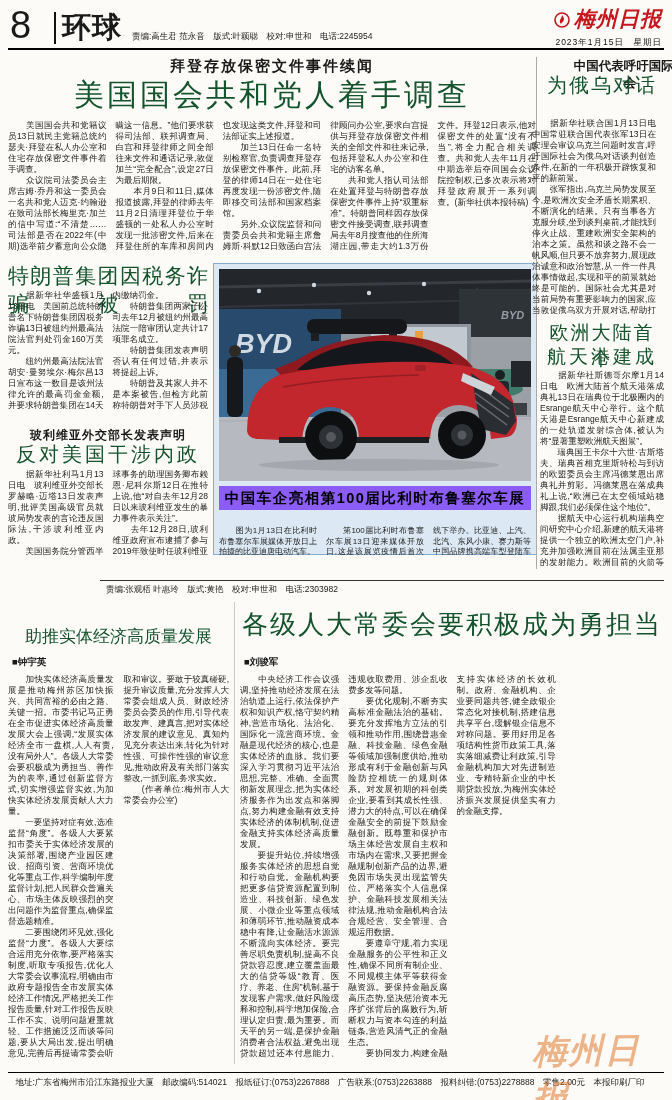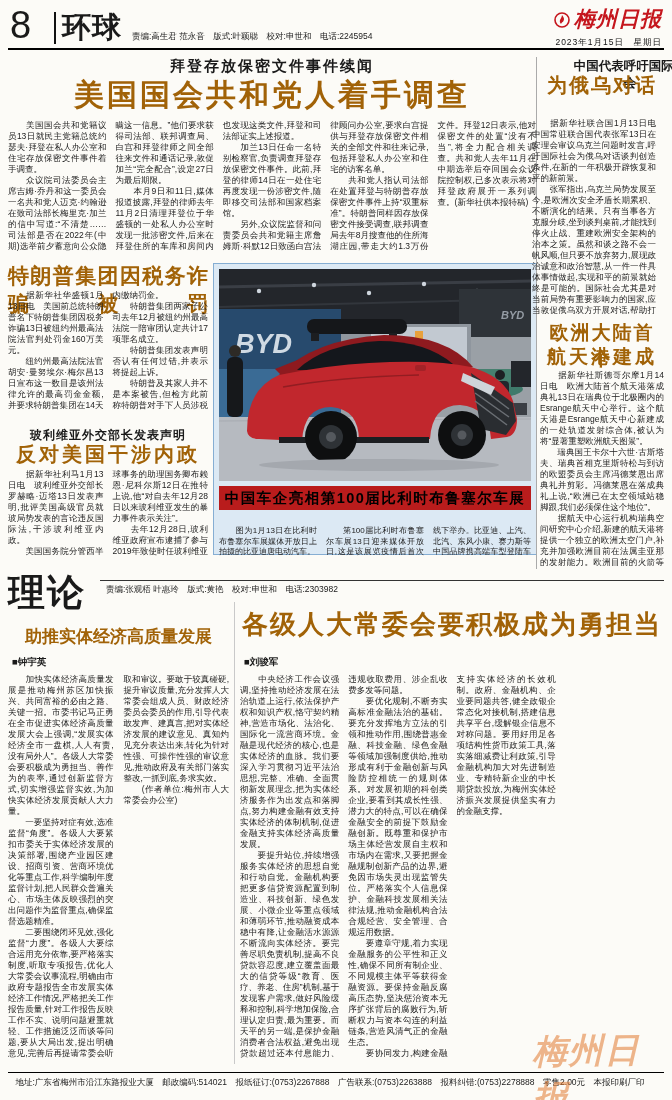--- a/index.html
+++ b/index.html
@@ -2,21 +2,21 @@
 <html><head>
 <meta charset="utf-8">
 <style>
   html,body{margin:0;padding:0;}
   body{width:672px;height:1100px;background:#e8e6e0;font-family:"Liberation Sans",sans-serif;}
   #page{position:relative;width:672px;height:1100px;background:#fcfbf7;overflow:hidden;color:#1a1a1a;}
   .abs{position:absolute;box-sizing:border-box;}
   .serif{font-family:"Liberation Serif",serif;}
   .body-text{font-size:8.5px;line-height:11px;text-align:justify;white-space:pre-wrap;overflow:hidden;color:#222;column-fill:auto;}
   .kicker{font-weight:700;text-align:center;}
-  .headline{font-weight:700;text-align:center;color:#a16207;}
+  .headline{font-weight:400;text-align:center;color:#14532d;}
 
   
   #page-num{left:10px;top:4px;font-size:38px;font-weight:400;}
   #head-vbar{left:54px;top:12px;width:2px;height:32px;background:#111;}
   #section-name{left:62px;top:8px;font-size:29px;font-weight:900;letter-spacing:1px;}
   #head-credits{left:132px;top:31px;font-size:8.5px;color:#222;}
   #masthead{right:10px;top:5px;width:120px;text-align:right;}
   #masthead .logo{color:#c5161d;font-size:21px;font-weight:900;font-style:italic;letter-spacing:1px;}
   #masthead .date{font-size:8.5px;color:#111;margin-top:4px;letter-spacing:1px;}
   #head-rule{top:48px;left:8px;width:656px;height:2px;background:#000;}
@@ -31,21 +31,21 @@
   #trump-body{top:290px;left:8px;width:200px;height:130px;column-count:2;column-gap:9px;}
 
   
   #bolivia-kicker{top:427px;left:8px;width:200px;font-size:12px;letter-spacing:1px;}
   #bolivia-headline{top:441px;left:8px;width:200px;font-size:20px;letter-spacing:3px;}
   #bolivia-body{top:469px;left:8px;width:200px;height:92px;column-count:2;column-gap:9px;}
 
   
   #photo-block{left:213px;top:263px;width:324px;height:292px;border:1px solid #86aed3;background:#dce9f4;padding:5px;}
   #car-photo{width:312px;height:212px;display:block;background:#9aa0a6;}
-  #photo-title-bar{width:312px;height:24px;margin-top:5px;background:#b91c1c;text-align:center;font-size:14.5px;font-weight:900;line-height:24px;letter-spacing:1.5px;color:#000;}
+  #photo-title-bar{width:312px;height:24px;margin-top:5px;background:#8b5cf6;text-align:center;font-size:14.5px;font-weight:900;line-height:24px;letter-spacing:1.5px;color:#000;}
   #photo-caption{width:312px;height:36px;margin-top:16px;font-size:8px;line-height:10.5px;column-count:3;column-gap:9px;text-align:justify;overflow:hidden;color:#222;column-fill:auto;}
 
   
   #col-divider{left:536px;top:57px;width:1px;height:512px;background:#aaa;}
   #un-kicker{top:58px;left:568px;width:124px;font-size:12.5px;}
   #un-h1{top:72px;left:540px;width:124px;font-size:20px;letter-spacing:2px;}
   #un-h2{top:96px;left:540px;width:124px;font-size:20px;letter-spacing:1px;}
   #un-body{top:118px;left:509px;width:124px;height:196px;margin-left:23px;}
   #sp-h1{top:320px;left:540px;width:124px;font-size:19px;letter-spacing:2px;}
   #sp-h2{top:344px;left:540px;width:124px;font-size:19px;letter-spacing:3px;}
@@ -185,21 +185,20 @@
   <div class="abs serif headline" id="un-h1">为俄乌对话</div>
   <div class="abs body-text" id="un-body">　　据新华社联合国1月13日电　中国常驻联合国代表张军13日在安理会审议乌克兰问题时发言,呼吁国际社会为俄乌对话谈判创造条件,在新的一年积极开辟恢复和平的新前景。
 　　张军指出,乌克兰局势发展至今,是欧洲次安全矛盾长期累积、不断演化的结果。只有当事各方克服分歧,坐到谈判桌前,才能找到停火止战、重建欧洲安全架构的治本之策。虽然和谈之路不会一帆风顺,但只要不放弃努力,展现政治诚意和政治智慧,从一件一件具体事情做起,实现和平的前景就始终是可能的。国际社会尤其是对当前局势有重要影响力的国家,应当敦促俄乌双方开展对话,帮助打开政治解决危机的大门。无论是升级制裁,还是输送武器,都将使局势更加复杂,甚至可能刺激更大规模冲突,加剧冲突扩大化、长期化,必须全力避免。</div>
   <div class="abs serif headline" id="sp-h1">欧洲大陆首个</div>
   <div class="abs serif headline" id="sp-h2">航天港建成</div>
   <div class="abs body-text" id="sp-body">　　据新华社斯德哥尔摩1月14日电　欧洲大陆首个航天港落成典礼13日在瑞典位于北极圈内的Esrange航天中心举行。这个航天港是Esrange航天中心新建成的一处轨道发射综合体,被认为将“显著重塑欧洲航天图景”。
 　　瑞典国王卡尔十六世·古斯塔夫、瑞典首相克里斯特松与到访的欧盟委员会主席冯德莱恩出席典礼并剪彩。冯德莱恩在落成典礼上说,“欧洲已在太空领域站稳脚跟,我们必须保住这个地位”。
 　　据航天中心运行机构瑞典空间研究中心介绍,新建的航天港将提供一个独立的欧洲太空门户,补充并加强欧洲目前在法属圭亚那的发射能力。欧洲目前的火箭等发射活动主要依靠欧洲航天局位于南美洲法属圭亚那的库鲁航天中心来执行。新的航天港预计将于2023年底左右迎来首次卫星发射活动,并在新的一年开展可重复使用火箭技术测试。</div>
 
   <div class="abs" id="theory-rule"></div>
-  <div class="abs serif" id="theory-title">理论</div>
   <div class="abs" id="theory-credits">责编:张观梧 叶惠玲　版式:黄艳　校对:申世和　电话:2303982</div>
 
   <div class="abs serif headline" id="tl-h2">助推实体经济高质量发展</div>
   <div class="abs" id="tl-author">■钟宇英</div>
   <div class="abs body-text" id="tl-body">　　加快实体经济高质量发展是推动梅州苏区加快振兴、共同富裕的必由之路、关键一招。市委书记马正勇在全市促进实体经济高质量发展大会上强调,“发展实体经济全市一盘棋,人人有责,没有局外人”。各级人大常委会要积极成为勇担当、善作为的表率,通过创新监督方式,切实增强监督实效,为加快实体经济发展贡献人大力量。
 　　一要坚持对症有效,选准监督“角度”。各级人大要紧扣市委关于实体经济发展的决策部署,围绕产业园区建设、招商引资、营商环境优化等重点工作,科学编制年度监督计划,把人民群众普遍关心、市场主体反映强烈的突出问题作为监督重点,确保监督选题精准。
 　　二要围绕闭环见效,强化监督“力度”。各级人大要综合运用充分依靠,要严格落实制度,听取专项报告,优化人大常委会议事流程,明确由市政府专题报告全市发展实体经济工作情况,严格把关工作报告质量,针对工作报告反映工作不实、说明问题避重就轻、工作措施泛泛而谈等问题,要从大局出发,提出明确意见,完善后再提请常委会听取和审议。要敢于较真碰硬,提升审议质量,充分发挥人大常委会组成人员、财政经济委员会委员的作用,引导代表敢发声、建真言,把对实体经济发展的建议意见、真知灼见充分表达出来,转化为针对性强、可操作性强的审议意见,推动政府及有关部门落实整改,一抓到底,务求实效。
 　　(作者单位:梅州市人大常委会办公室)</div>
 
   <div class="abs" id="theory-vdiv"></div>

